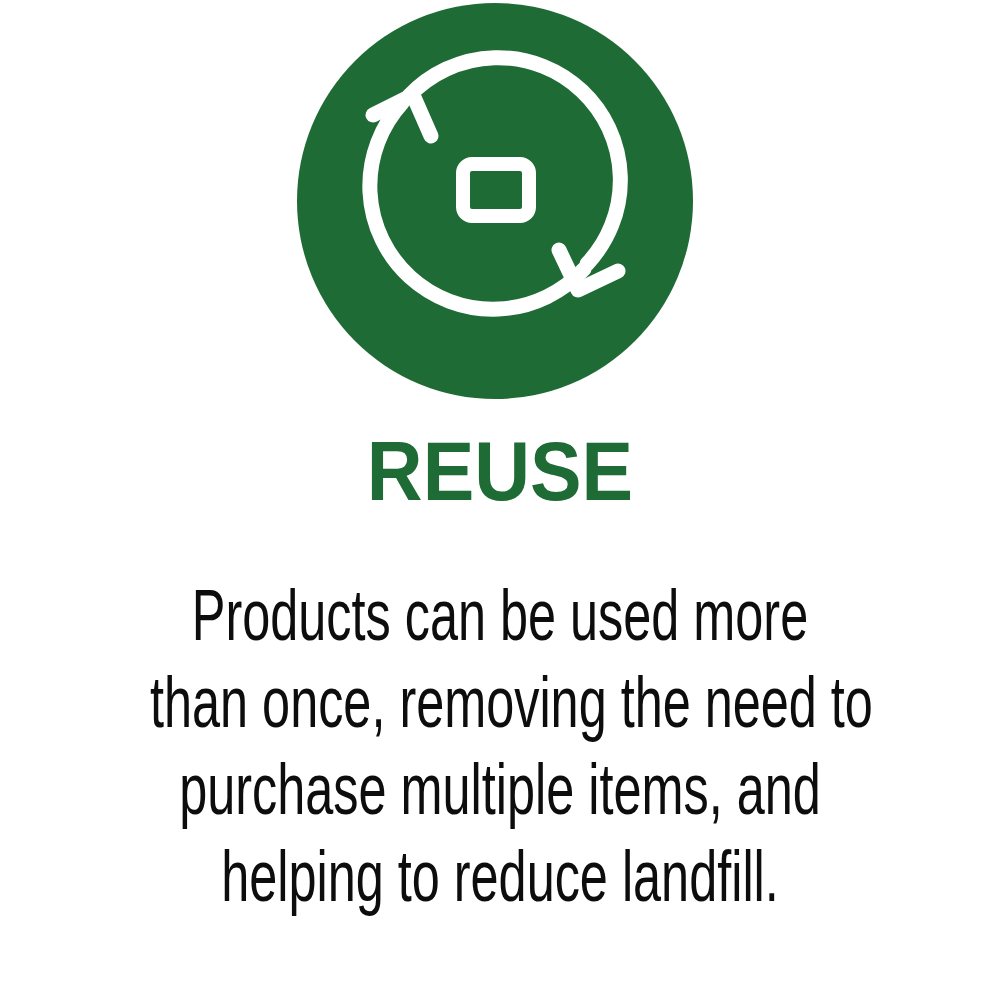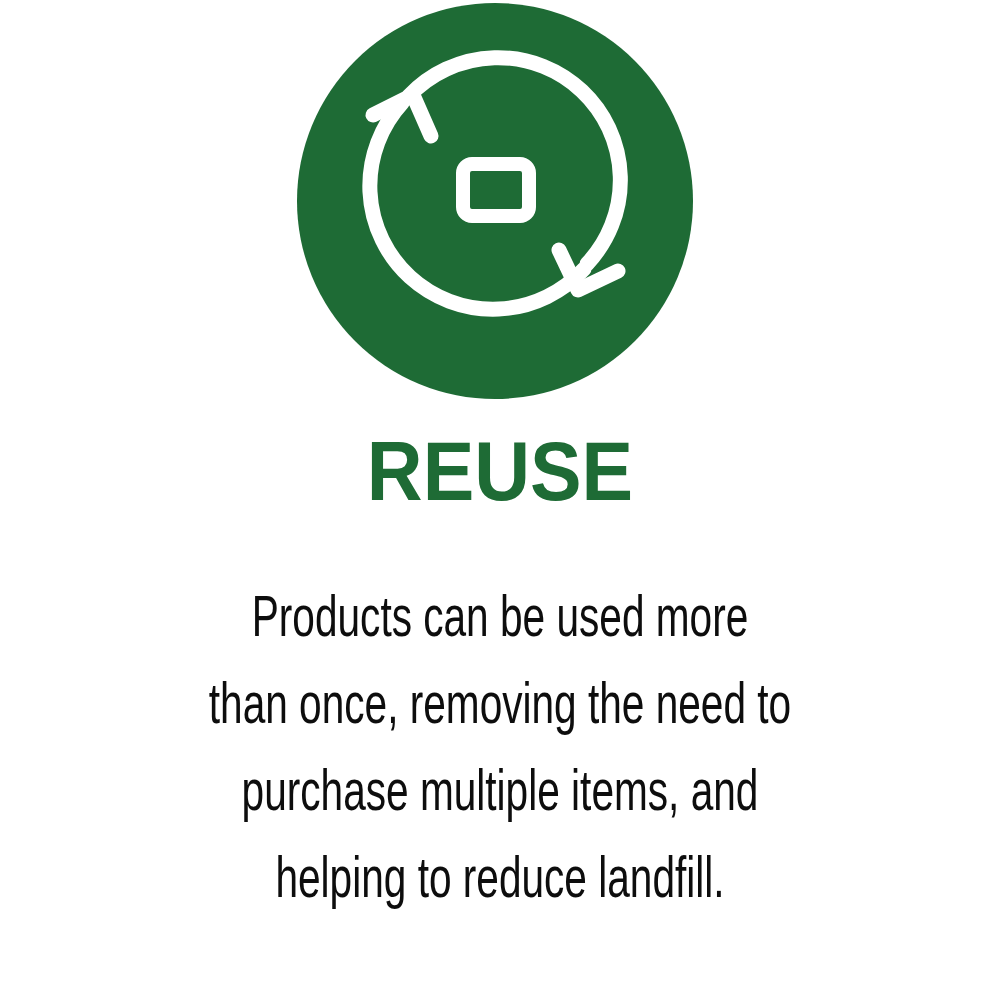--- a/index.html
+++ b/index.html
@@ -55,21 +55,21 @@
   
   #body-copy {
     position: absolute;
     left: 0;
     top: 572px;
     width: 1000px;
     text-align: center;
     color: #0d0d0d;
     font-family: "Liberation Sans Narrow", "Liberation Sans", sans-serif;
     font-weight: 400;
-    font-size: 58px;
+    font-size: 72px;
     line-height: 87px;
   }
   #body-copy .copy-line {
     display: block;
     white-space: nowrap;
     transform: scaleX(0.70);
     transform-origin: 50% 50%;
   }
 </style>
 </head>

